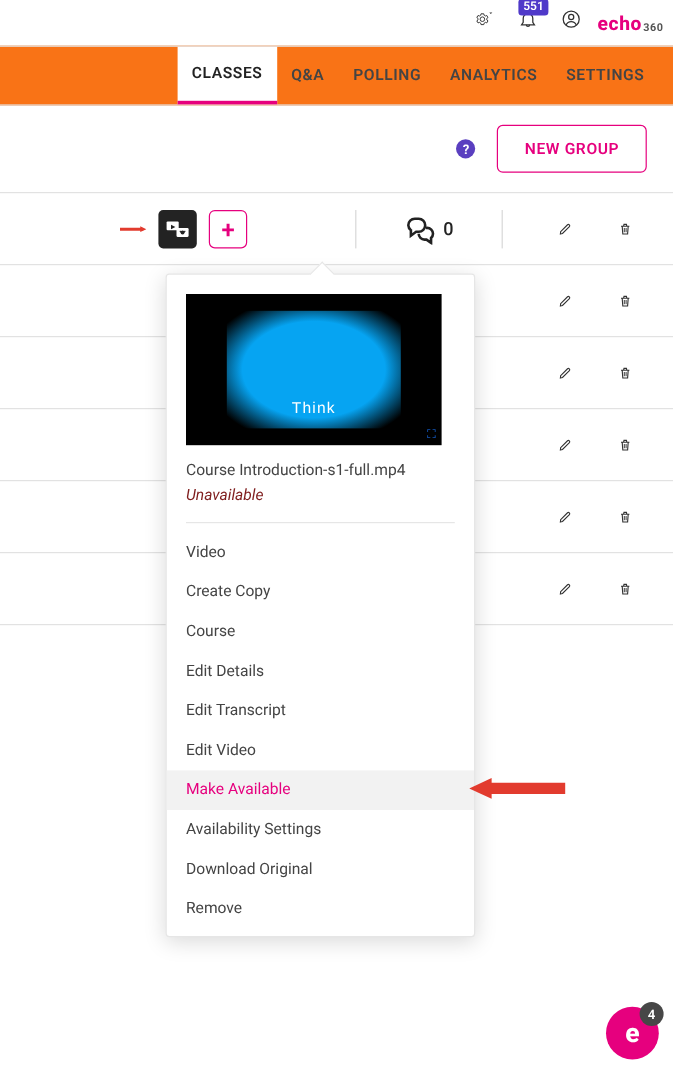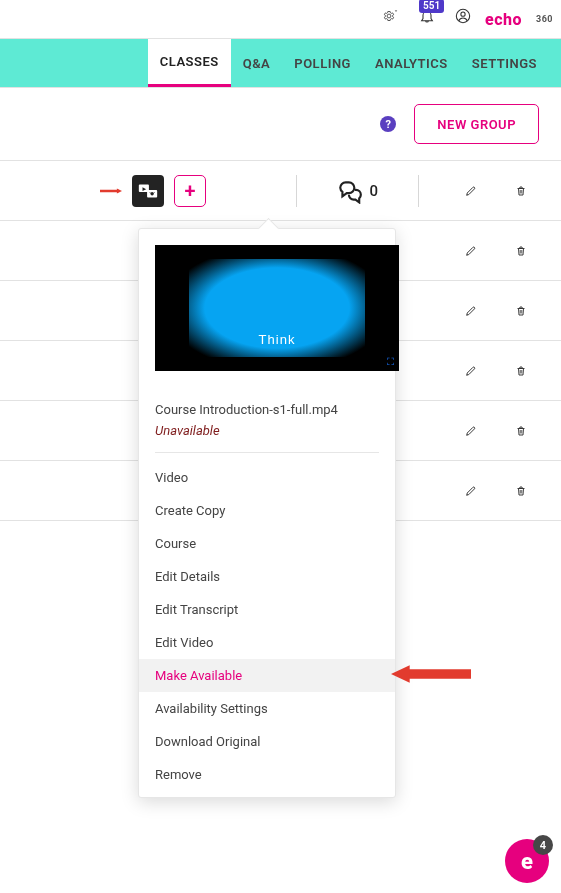--- a/index.html
+++ b/index.html
@@ -10,25 +10,25 @@
     --border:#e2e2e2;
     --light:#f1f1f1;
   }
   *{box-sizing:border-box;font-family:-apple-system,BlinkMacSystemFont,'Segoe UI',Roboto,Helvetica,Arial,sans-serif;}
   html,body{margin:0;padding:0;width:561px;height:893px;background:#fff;color:var(--text);}
   
   .topbar{display:flex;justify-content:flex-end;align-items:center;height:38px;padding:0 8px;gap:8px;}
   .topbar .icon-btn{position:relative;display:flex;align-items:flex-start;justify-content:center;width:28px;height:28px;border:none;background:none;cursor:pointer;color:#333;}
   .topbar svg{width:20px;height:20px;}
   .badge{position:absolute;top:-6px;left:6px;background:#4f39c9;color:#fff;font-size:10px;font-weight:600;padding:0 4px;border-radius:3px;height:14px;line-height:14px;}
-  .logo{font-weight:800;font-size:16px;letter-spacing:.5px;display:flex;align-items:center;gap:13px;}
+  .logo{font-weight:800;font-size:16px;letter-spacing:.5px;display:flex;align-items:flex-end;}
   .logo .echo{color:var(--pink);}
   .logo .n360{color:#555;font-size:9px;font-weight:700;margin-left:1px;}
   
-  .tabs-wrap{background:#5eead4;border-top:1px solid var(--border);border-bottom:1px solid var(--border);}
+  .tabs-wrap{background:#f97316;border-top:1px solid var(--border);border-bottom:1px solid var(--border);}
   .tabs{display:flex;gap:0;justify-content:flex-end;height:48px;padding-right:12px;}
   .tab{display:flex;align-items:center;padding:0 12px;font-size:13px;font-weight:600;color:#444;letter-spacing:.5px;background:none;border:none;cursor:pointer;}
   .tab.active{background:#fff;color:#222;border-bottom:3px solid var(--pink);}
   
   .actions{display:flex;justify-content:flex-end;align-items:center;gap:18px;height:72px;padding-right:22px;}
   .help{width:16px;height:16px;border-radius:50%;background:#5a3fc0;display:inline-flex;align-items:center;justify-content:center;color:#fff;font-size:11px;font-weight:700;}
   .outline-btn{border:1px solid var(--pink);color:var(--pink);background:#fff;padding:0 22px;height:40px;border-radius:5px;font-size:13px;font-weight:600;letter-spacing:.5px;cursor:pointer;}
   
   .rows{border-top:1px solid var(--border);}
   .row{height:60px;border-bottom:1px solid var(--border);display:flex;align-items:center;justify-content:flex-end;padding-right:28px;gap:26px;}
@@ -55,21 +55,21 @@
     background:#fff;
     border:1px solid #e6e6e6;
     border-radius:3px;
     box-shadow:0 4px 18px rgba(0,0,0,.15);
     padding:16px 0 6px;
     z-index:50;
   }
   .popover:before{
     content:"";position:absolute;top:-8px;left:122px;width:14px;height:14px;background:#fff;border-left:1px solid #e6e6e6;border-top:1px solid #e6e6e6;transform:rotate(45deg);
   }
-  .thumb{margin:0 16px 31px;width:244px;height:126px;background:#000;position:relative;overflow:hidden;}
+  .thumb{margin:0 16px 14px;width:213px;height:126px;background:#000;position:relative;overflow:hidden;}
   .thumb-inner{position:absolute;top:14px;left:34px;right:34px;bottom:14px;
     background:radial-gradient(ellipse at center,#06a4f2 0%, #06a4f2 58%, #000 90%);
   }
   .thumb-text{position:absolute;bottom:24px;left:0;right:0;text-align:center;color:#fff;font-size:13px;font-family:Impact,'Arial Black',sans-serif;letter-spacing:1px;}
   .thumb-cc{position:absolute;bottom:3px;right:5px;color:#1a76ff;font-size:10px;}
   .file-name{font-size:13px;color:#444;padding:0 16px 6px;}
   .file-status{font-size:13px;color:#7f1d1d;font-style:italic;padding:0 16px 14px;}
   .divider{height:1px;background:#e6e6e6;margin:0 16px 8px;}
   .menu{list-style:none;margin:0;padding:0;}
   .menu li{position:relative;}

